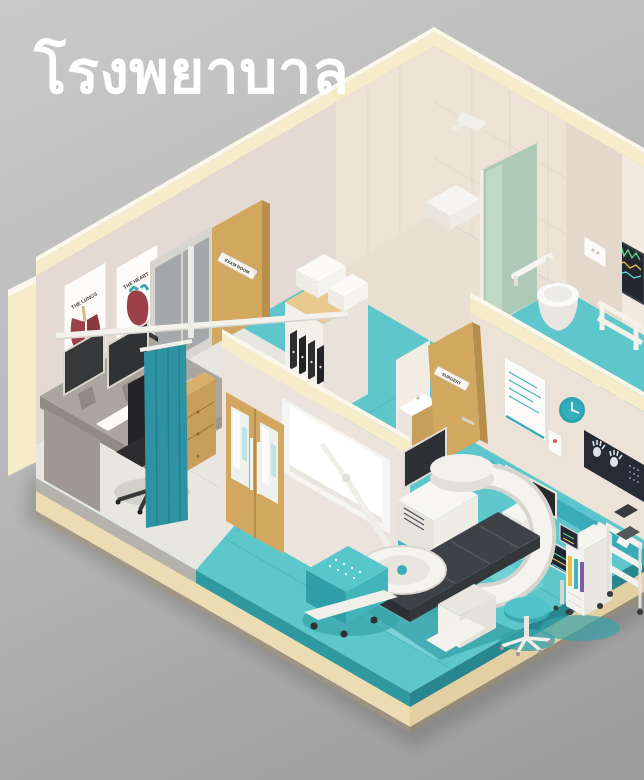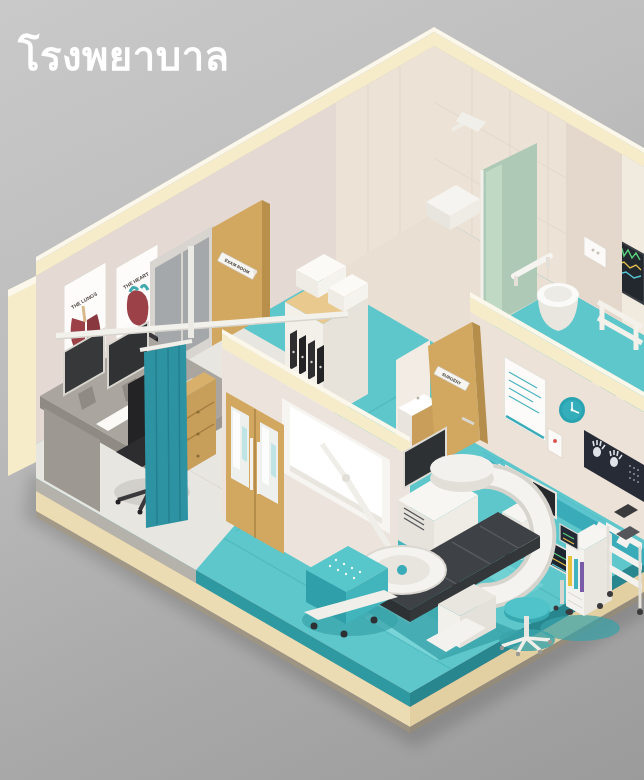--- a/index.html
+++ b/index.html
@@ -1,20 +1,20 @@
 <!DOCTYPE html>
 <html><head>
 <meta charset="utf-8">
 <style>
   html,body{margin:0;padding:0;background:#9e9e9e;}
   .stage{position:relative;width:644px;height:780px;overflow:hidden;
          background:linear-gradient(155deg,#c9c9c9 0%,#bdbdbd 35%,#a9a9a9 70%,#9b9b9b 100%);
          font-family:"Liberation Sans","DejaVu Sans",sans-serif;}
   .stage svg{position:absolute;left:0;top:0;}
-  .page-title{position:absolute;left:18px;top:24px;color:#ffffff;font-size:40px;
+  .page-title{position:absolute;left:34px;top:24px;color:#ffffff;font-size:60px;
               font-weight:600;letter-spacing:.5px;z-index:5;}
   text{font-family:"Liberation Sans","DejaVu Sans",sans-serif;}
 </style>
 </head>
 <body>
 
 <div class="stage">
 <svg width="644" height="780" viewBox="0 0 644 780">
 <defs>
   <filter id="soft" x="-30%" y="-30%" width="160%" height="160%">

